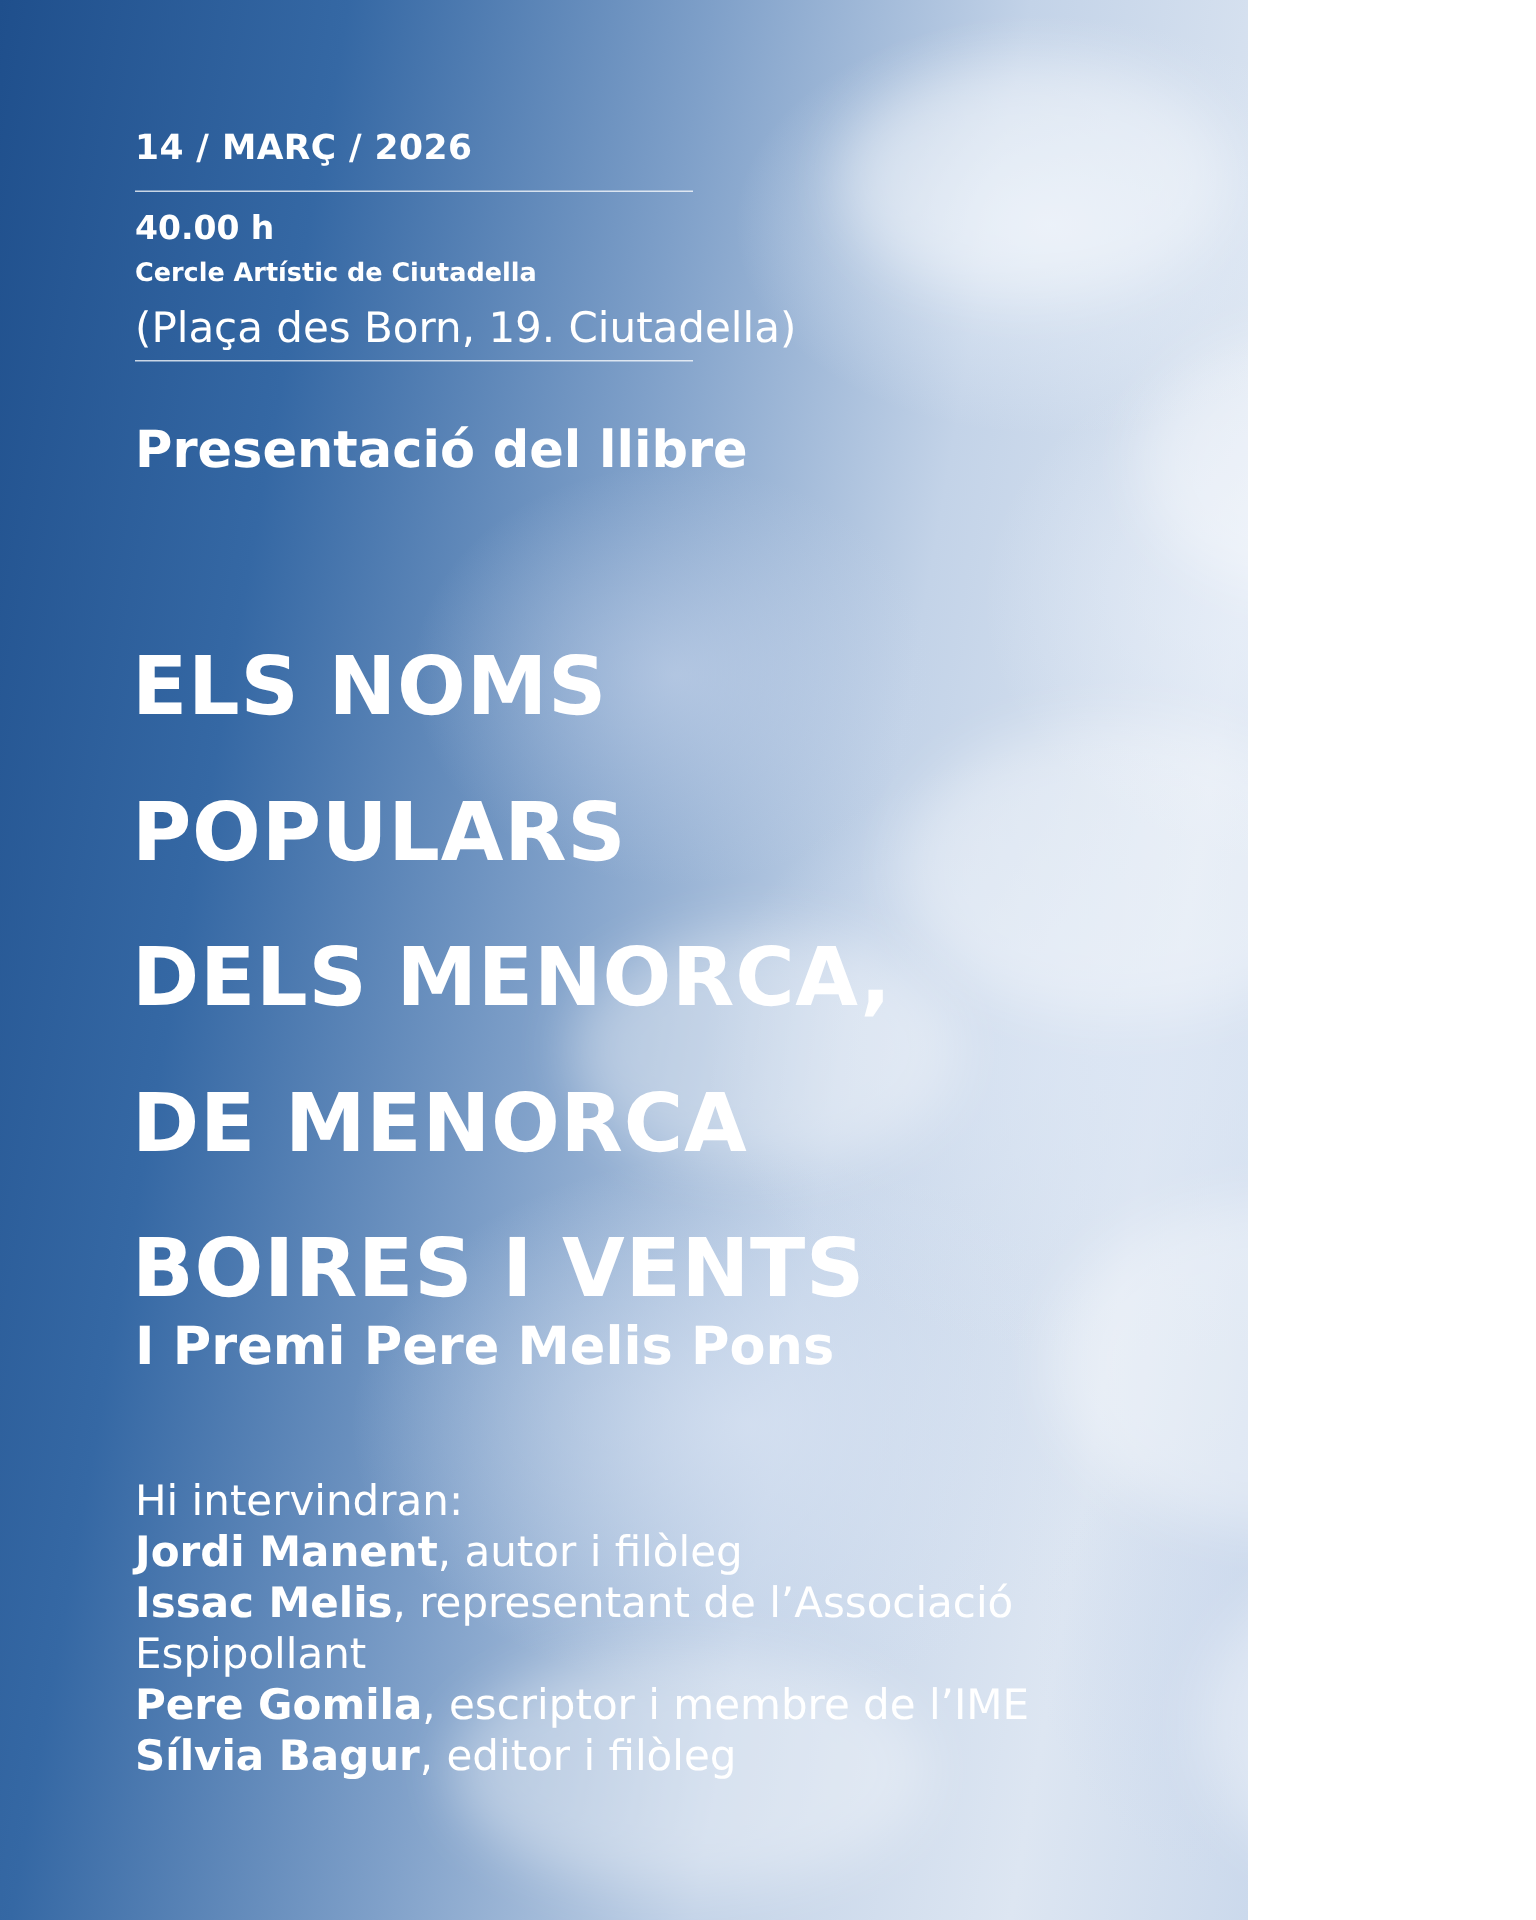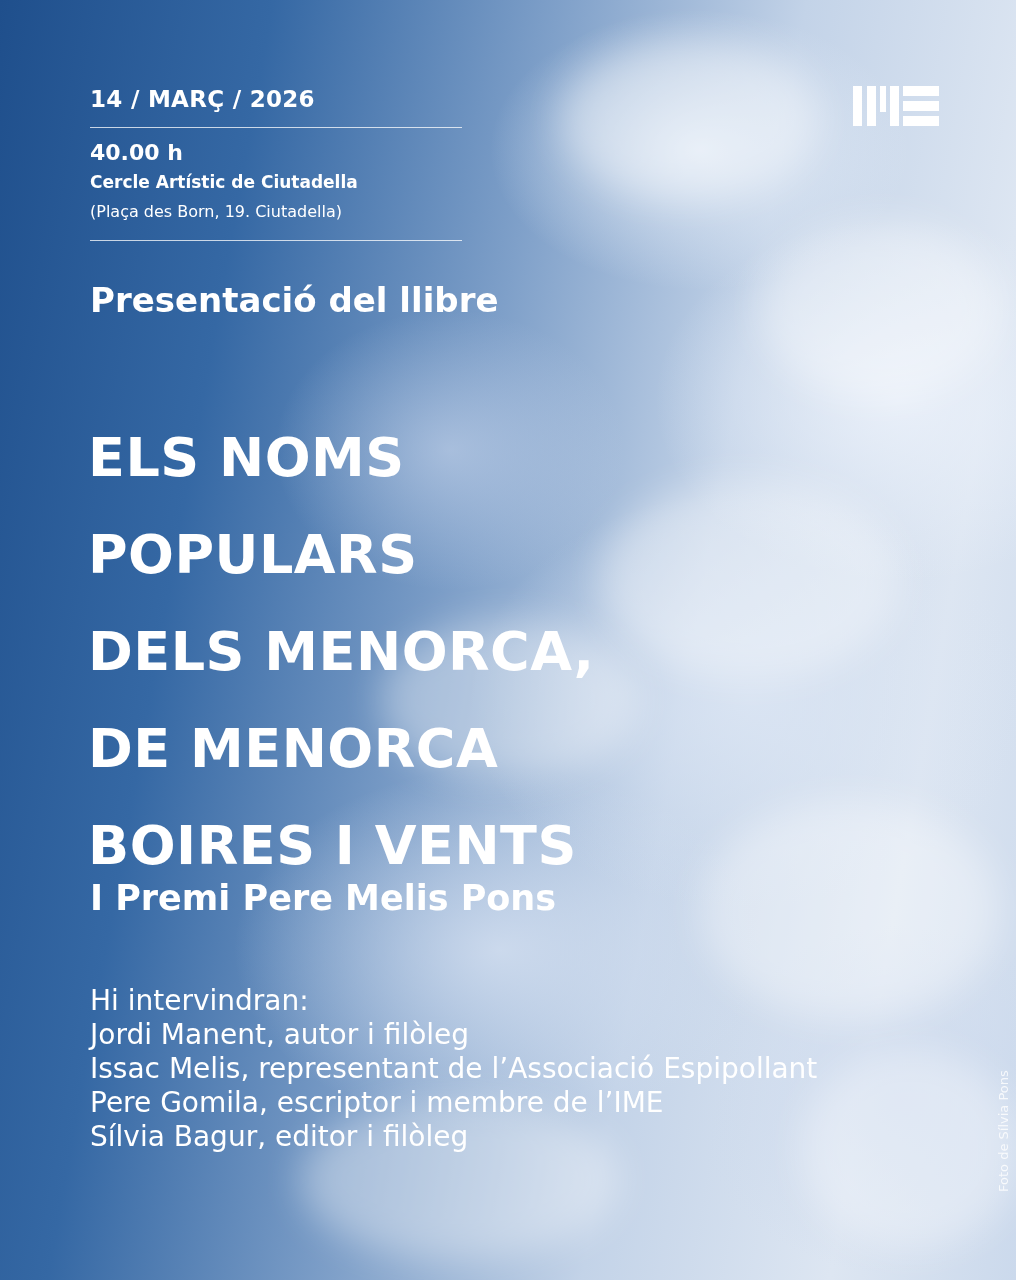--- a/index.html
+++ b/index.html
@@ -1,39 +1,39 @@
 <!DOCTYPE html>
 <html><head>
 <meta charset="utf-8">
 <style>
   html,body{margin:0;padding:0;}
   body{width:1024px;height:1280px;overflow:hidden;font-family:"DejaVu Sans","Liberation Sans",sans-serif;}
-  .poster{position:relative;width:1016px;height:1280px;overflow:hidden;
+  .poster{position:relative;width:832px;height:1280px;overflow:hidden;
     background:
       radial-gradient(ellipse 300px 200px at 700px 150px, rgba(230,238,248,0.85), rgba(230,238,248,0) 70%),
       radial-gradient(ellipse 350px 260px at 900px 400px, rgba(235,241,250,0.9), rgba(235,241,250,0) 70%),
       radial-gradient(ellipse 400px 300px at 750px 700px, rgba(220,230,244,0.85), rgba(220,230,244,0) 70%),
       radial-gradient(ellipse 380px 260px at 500px 950px, rgba(215,226,242,0.8), rgba(215,226,242,0) 70%),
       radial-gradient(ellipse 300px 250px at 900px 1100px, rgba(205,218,238,0.85), rgba(205,218,238,0) 70%),
       radial-gradient(ellipse 250px 200px at 450px 450px, rgba(200,214,236,0.6), rgba(200,214,236,0) 70%),
       linear-gradient(100deg, #1f4f8c 0%, #3568a4 22%, #7fa0c9 45%, #c3d3e8 65%, #dde6f2 85%, #cbd9ec 100%);
   }
   .blobs span{position:absolute;border-radius:50%;background:rgba(255,255,255,0.35);filter:blur(18px);}
   .txt{position:absolute;color:#fff;}
   .date{left:90px;top:86px;font-size:23px;font-weight:bold;letter-spacing:0.3px;}
   .rule{position:absolute;left:90px;width:372px;height:1px;background:rgba(255,255,255,0.75);}
   .time{left:90px;top:140px;font-size:22px;font-weight:bold;}
   .venue{left:90px;top:172px;font-size:17px;font-weight:bold;}
-  .address{left:90px;top:202px;font-size:16px;}
+  .address{left:90px;top:202px;font-size:28px;}
   .pres{left:90px;top:280px;font-size:34px;font-weight:bold;}
   .title{left:88px;top:409px;font-size:54px;font-weight:bold;line-height:97px;letter-spacing:0.5px;}
   .title div{white-space:nowrap;}
   .award{left:90px;top:878px;font-size:35px;font-weight:bold;}
   .speakers{left:90px;top:984px;font-size:28px;line-height:34px;}
-  .speakers b{font-weight:normal;}
+  .speakers b{font-weight:bold;}
   .logo{position:absolute;left:853px;top:86px;width:86px;height:40px;}
   .credit{position:absolute;left:996px;top:1192px;transform-origin:0 0;transform:rotate(-90deg);
     color:rgba(255,255,255,0.8);font-size:13px;white-space:nowrap;}
 </style>
 </head>
 <body>
 
 <div class="poster">
   <div class="blobs">
     <span style="left:560px;top:40px;width:260px;height:160px;"></span>

